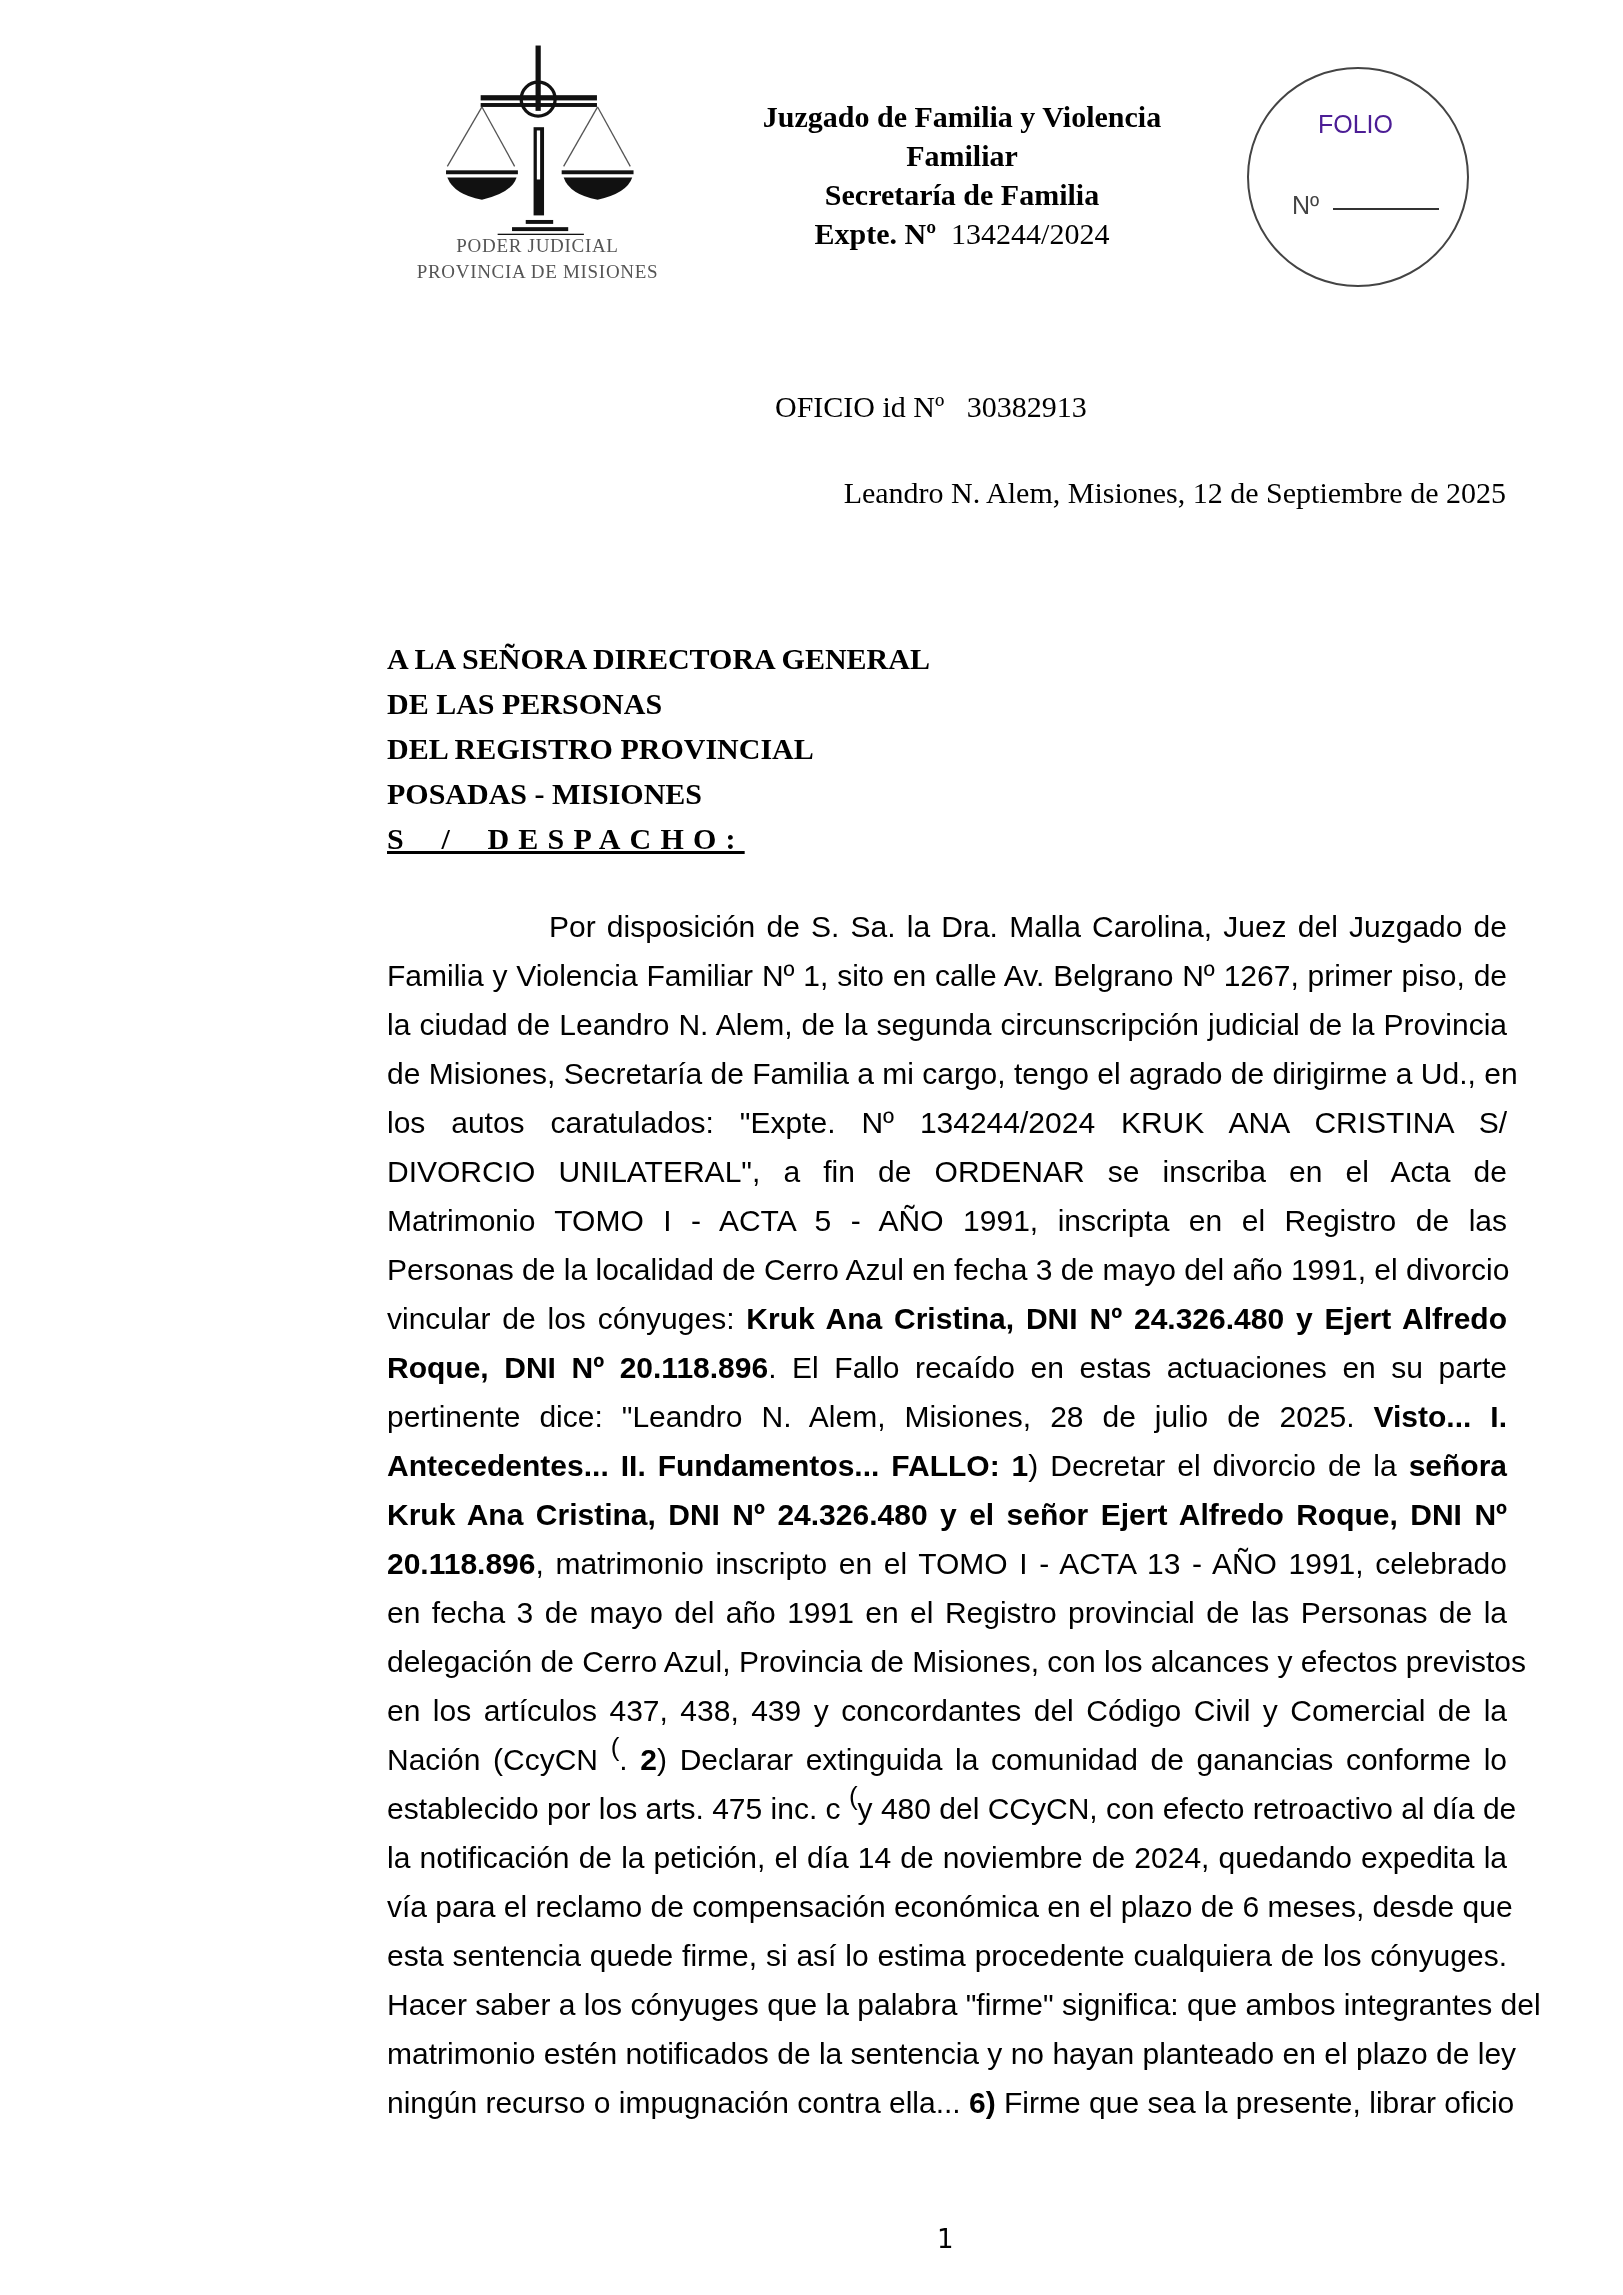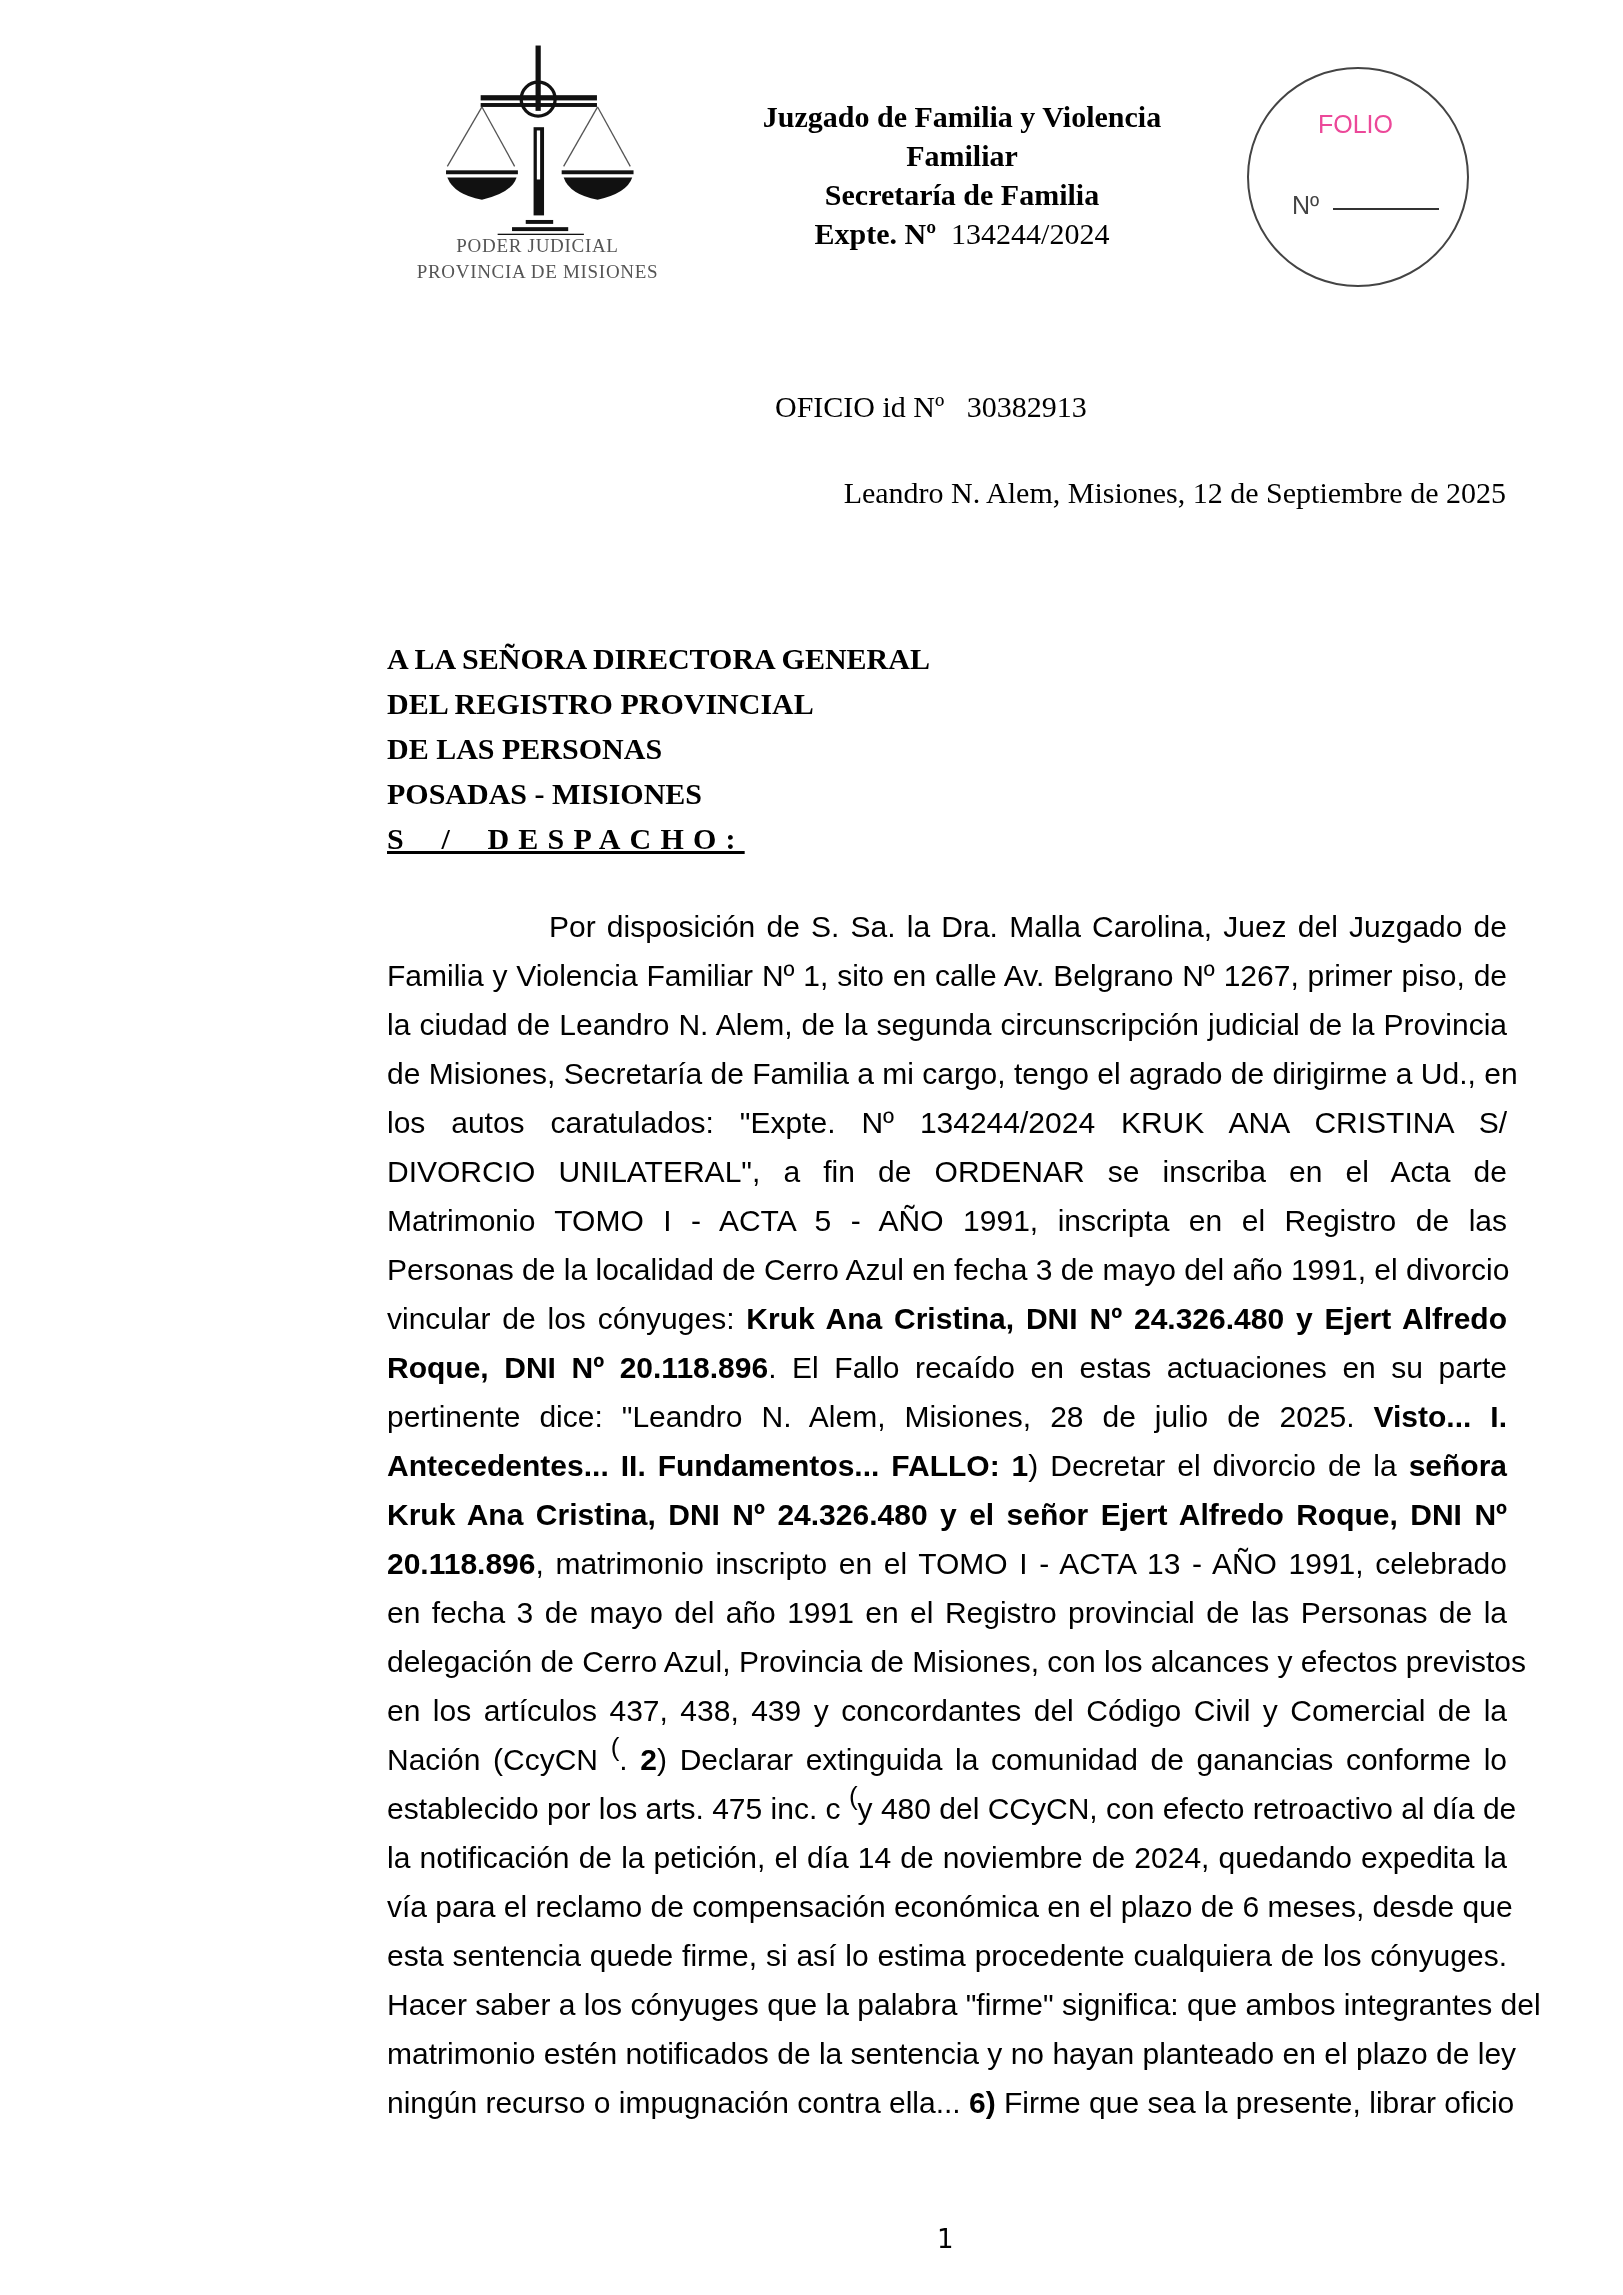--- a/index.html
+++ b/index.html
@@ -10,21 +10,21 @@
   .logo-caption { position: absolute; left: 0; width: 275px; text-align: center; font-family: "Liberation Serif", serif; color: #555; letter-spacing: 0.7px; }
   .logo-cap1 { top: 196px; font-size: 19px; }
   .logo-cap2 { top: 222px; font-size: 19px; }
 
   #header-block { position: absolute; left: 707px; top: 97px; width: 510px; text-align: center;
     font-family: "Liberation Serif", serif; font-size: 30px; line-height: 39px; }
   #header-block .hl { font-weight: bold; display: block; }
   #header-block .exp-num { font-weight: normal; }
 
   #folio { position: absolute; left: 1247px; top: 67px; width: 222px; height: 220px; border: 2.6px solid #444; border-radius: 50%; box-sizing: border-box; }
-  #folio .folio-label { position: absolute; left: 69px; top: 41px; font-family: "Liberation Sans", sans-serif; font-size: 25px; color: #ec4899; }
+  #folio .folio-label { position: absolute; left: 69px; top: 41px; font-family: "Liberation Sans", sans-serif; font-size: 25px; color: #4c1d95; }
   #folio .folio-no { position: absolute; left: 43px; top: 122px; font-family: "Liberation Sans", sans-serif; font-size: 25px; color: #444; }
   #folio .folio-line { position: absolute; left: 84px; top: 139px; width: 106px; height: 2px; background: #333; }
 
   #oficio { position: absolute; left: 775px; top: 390px; font-family: "Liberation Serif", serif; font-size: 30px; font-weight: normal; white-space: pre; }
   #date-line { position: absolute; right: 117px; top: 476px; font-family: "Liberation Serif", serif; font-size: 30px; white-space: nowrap; margin-left: 19px; }
 
   #addressee { position: absolute; left: 387px; top: 636px; font-family: "Liberation Serif", serif; font-size: 30px; font-weight: bold; line-height: 45px; }
   #addressee .addr-line { display: block; white-space: nowrap; }
   #addressee .despacho { text-decoration: underline; white-space: pre; word-spacing: 11.8px; letter-spacing: 9.2px; }
 
@@ -84,22 +84,22 @@
   <span class="folio-no">Nº</span>
   <span class="folio-line"></span>
 </div>
 
 <div id="oficio"><span>OFICIO id Nº</span>   <span>30382913</span></div>
 
 <div id="date-line">Leandro N. Alem, Misiones, 12 de Septiembre de 2025</div>
 
 <div id="addressee">
   <span class="addr-line">A LA SEÑORA DIRECTORA GENERAL</span>
+  <span class="addr-line">DE LAS PERSONAS</span>
   <span class="addr-line">DEL REGISTRO PROVINCIAL</span>
-  <span class="addr-line">DE LAS PERSONAS</span>
   <span class="addr-line">POSADAS - MISIONES</span>
   <span class="addr-line"><span class="despacho">S / DESPACHO:</span></span>
 </div>
 
 <div id="body-text">
     <span class="ln indent"><span>Por disposición de S. Sa. la Dra. Malla Carolina, Juez del Juzgado de</span></span>
     <span class="ln"><span>Familia y Violencia Familiar Nº 1, sito en calle Av. Belgrano Nº 1267, primer piso, de</span></span>
     <span class="ln"><span>la ciudad de Leandro N. Alem, de la segunda circunscripción judicial de la Provincia</span></span>
     <span class="ln"><span>de Misiones, Secretaría de Familia a mi cargo, tengo el agrado de dirigirme a Ud., en</span></span>
     <span class="ln"><span>los autos caratulados: "Expte. Nº 134244/2024 KRUK ANA CRISTINA S/</span></span>

